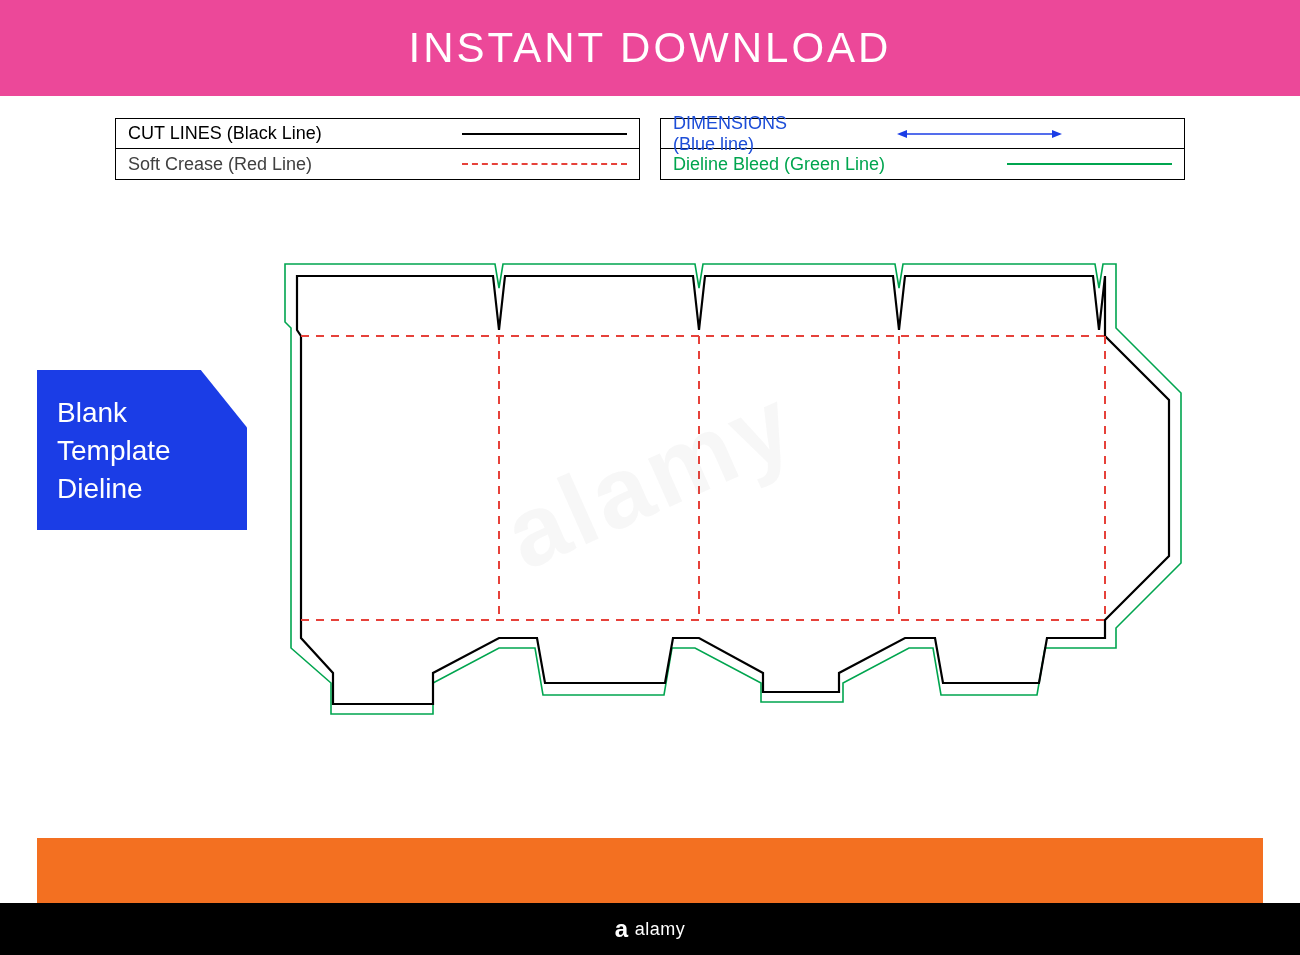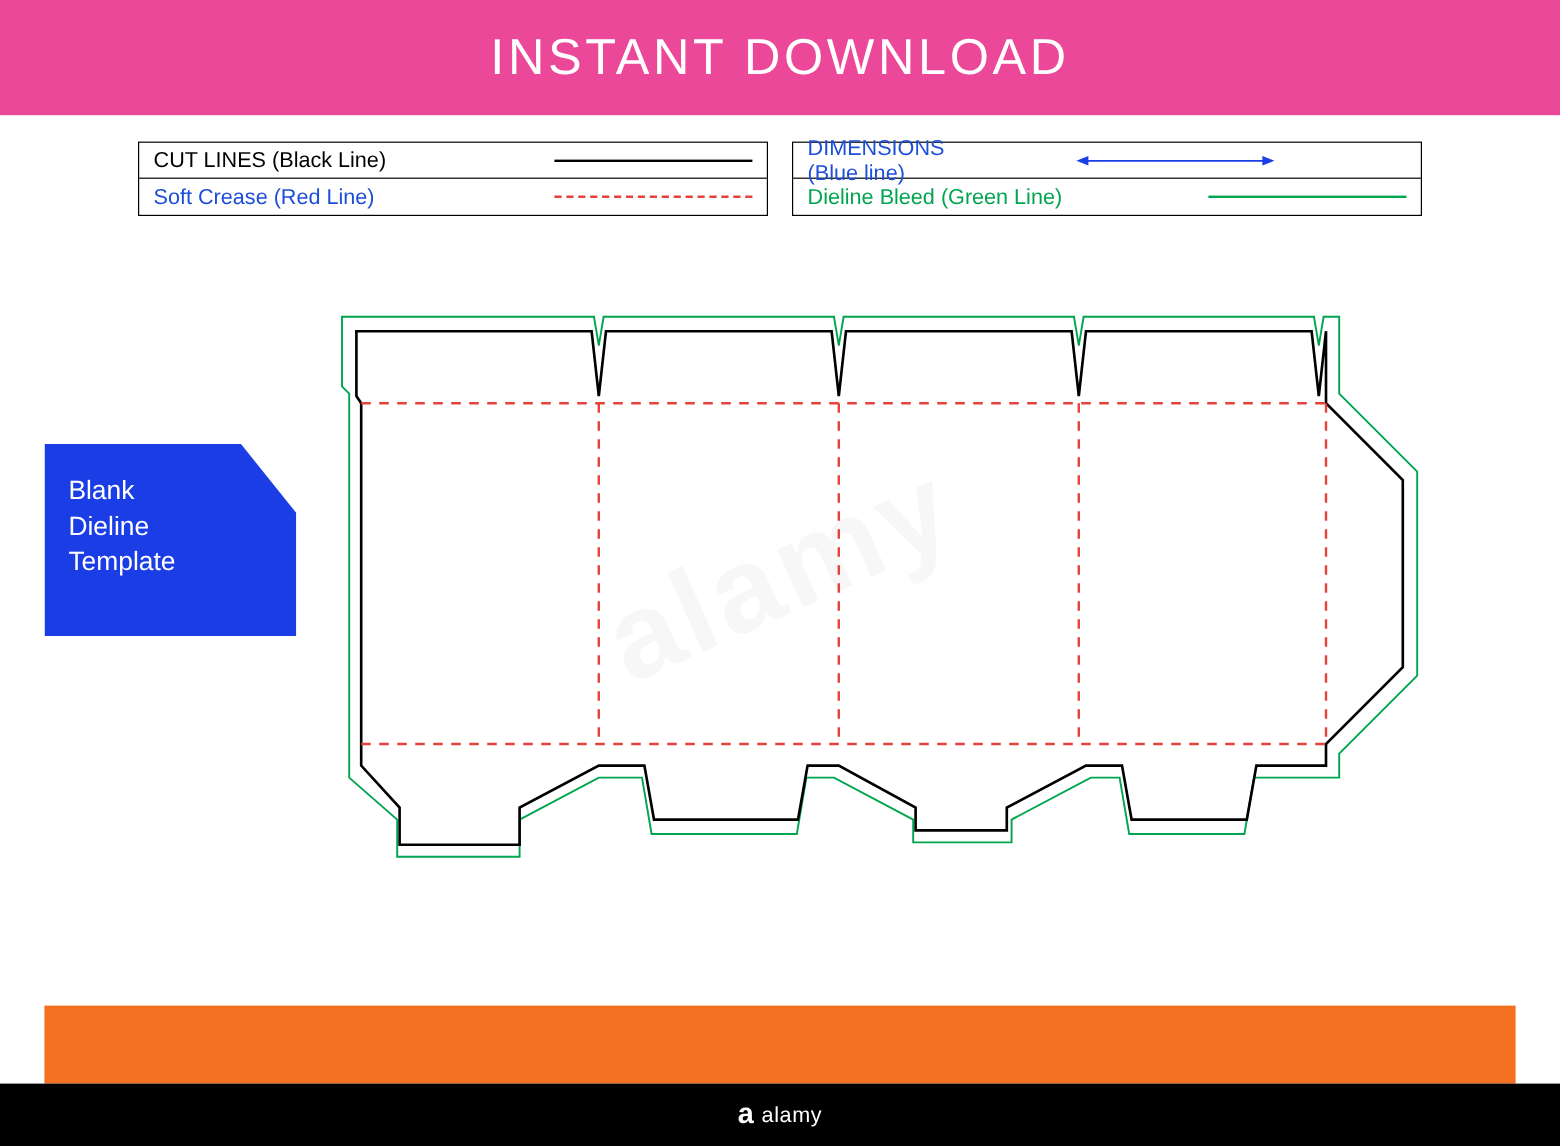--- a/index.html
+++ b/index.html
@@ -42,36 +42,36 @@
     }
     .legend-row:first-child { border-bottom: 1.5px solid #000; }
     .legend-label { flex: 1; font-size: 18px; }
     .legend-sample { width: 165px; height: 20px; display: flex; align-items: center; justify-content: center; }
     .sample-black { width: 100%; height: 2px; background: #000; }
     .sample-red { width: 100%; border-top: 2.5px dashed #E6413A; }
     .sample-green { width: 100%; height: 1.5px; background: #00A54F; }
     .sample-blue-arrow { width: 100%; height: 20px; position: relative; }
     .sample-blue-arrow svg { width: 100%; height: 20px; }
     .black-text { color: #000; }
-    .red-text { color: #1d4ed8; }
+    .red-text { color: #404040; }
     .blue-text { color: #1d4ed8; }
     .green-text { color: #00A54F; }
     .side-label {
       position: absolute;
       left: 37px;
       top: 370px;
       width: 210px;
       height: 160px;
       background: #1B3DE6;
       clip-path: polygon(0 0, 78% 0, 100% 36%, 100% 100%, 0 100%);
       padding: 24px 20px;
     }
     .side-label span {
       color: #fff;
-      font-size: 22px;
+      font-size: 28px;
       line-height: 1.35;
       display: block;
     }
     .dieline-area {
       position: absolute;
       left: 273px;
       top: 260px;
       width: 920px;
       height: 490px;
     }
@@ -152,22 +152,22 @@
       <span class="legend-label green-text">Dieline Bleed (Green Line)</span>
       <span class="legend-sample">
           <span class="sample-green"></span>
         </span>
     </div>
   </div>
 </div>
 
 <div class="side-label">
   <span>Blank</span>
+  <span>Template</span>
   <span>Dieline</span>
-  <span>Template</span>
 </div>
 
 <div class="dieline-area">
   <svg viewBox="0 0 920 490" width="920" height="490">
 
     <path d="M 12 4
          L 222 4 L 226 28 L 230 4
          L 422 4 L 426 28 L 430 4
          L 622 4 L 626 28 L 630 4
          L 822 4 L 826 28 L 830 4

